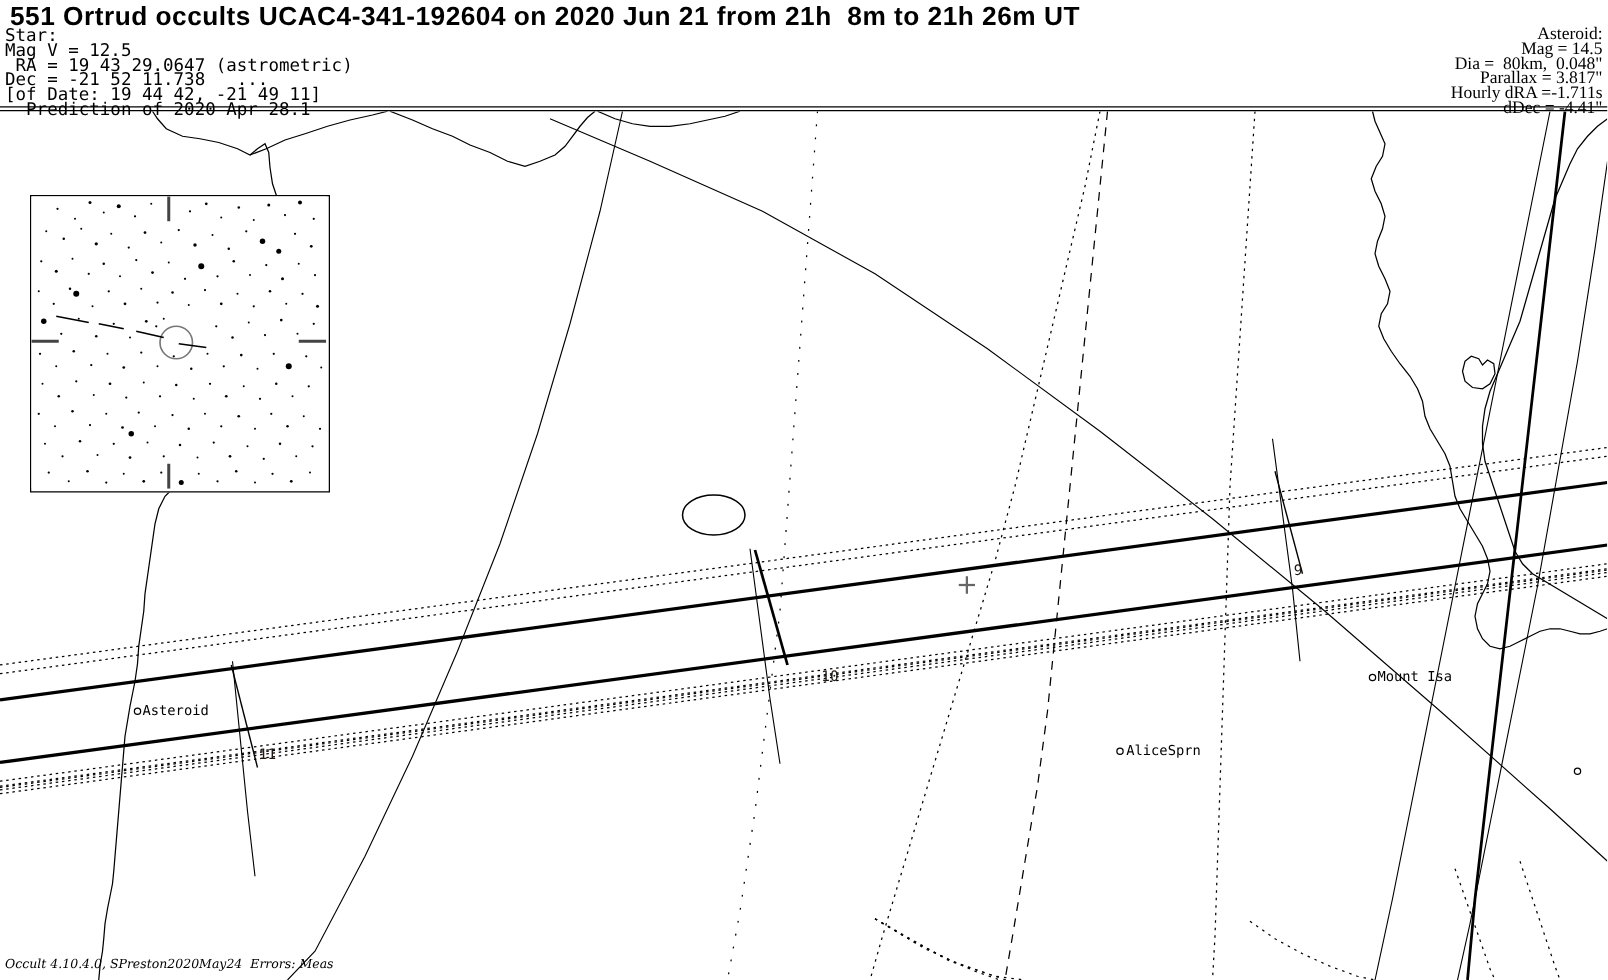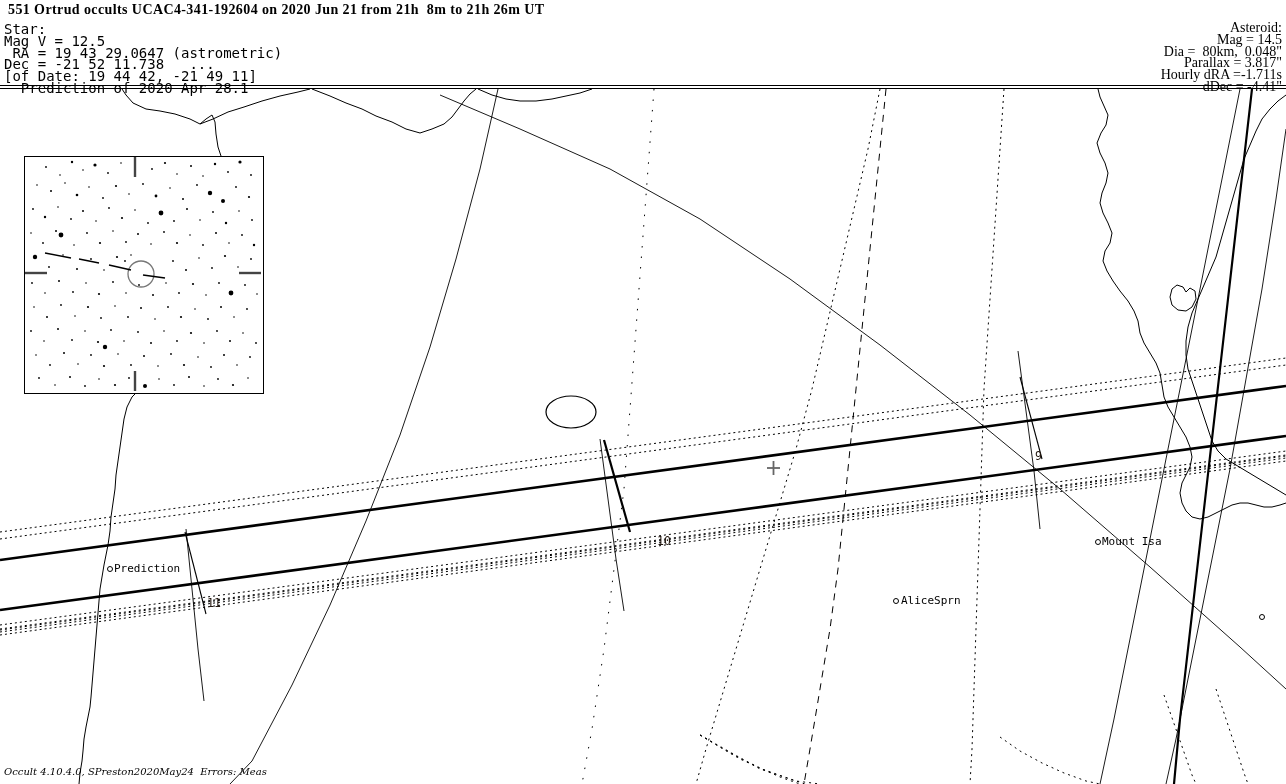--- a/index.html
+++ b/index.html
@@ -20,25 +20,25 @@
   
   #header {
     position: absolute;
     left: 0; top: 0;
     width: 1286px;
     height: 88px;
   }
   #title {
     position: absolute;
     left: 8px; top: 2px;
-    font-size: 14px;
+    font-size: 21px;
     font-weight: bold;
     letter-spacing: 0.4px;
     white-space: pre;
-    font-family: Liberation Serif, serif;
+    font-family: Liberation Sans, sans-serif;
   }
   .hdr-col {
     position: absolute;
     font-size: 14px;
     line-height: 11.8px;
     white-space: pre;
     font-family: "DejaVu Sans Mono", "Liberation Mono", monospace;
   }
   #hdr-star  { left: 4px;  top: 24px; text-align: left; }
   #hdr-mid   { left: 470px; top: 24px; }
@@ -463,21 +463,21 @@
     <circle cx="164" cy="220" r="1.0"></circle>
         <circle cx="179" cy="229" r="0.8"></circle>
     <circle cx="193" cy="222" r="0.9"></circle>
         <circle cx="208" cy="228" r="1.1"></circle>
     <circle cx="223" cy="221" r="0.8"></circle>
   </g>
 </svg>
 </div>
 
 <div class="city-dot" style="left:107px;  top:566px;"></div>
-<div class="map-label" style="left:114px; top:562px;">Prediction</div>
+<div class="map-label" style="left:114px; top:562px;">Asteroid</div>
 
 <div class="city-dot" style="left:893px;  top:598px;"></div>
 <div class="map-label" style="left:901px; top:594px;">AliceSprn</div>
 
 <div class="city-dot" style="left:1095px; top:539px;"></div>
 <div class="map-label" style="left:1102px; top:535px;">Mount Isa</div>
 
 <div class="city-dot" style="left:1259px; top:614px;"></div>
 <div class="map-label" style="left:1303px; top:610px;">Tow</div>
 

